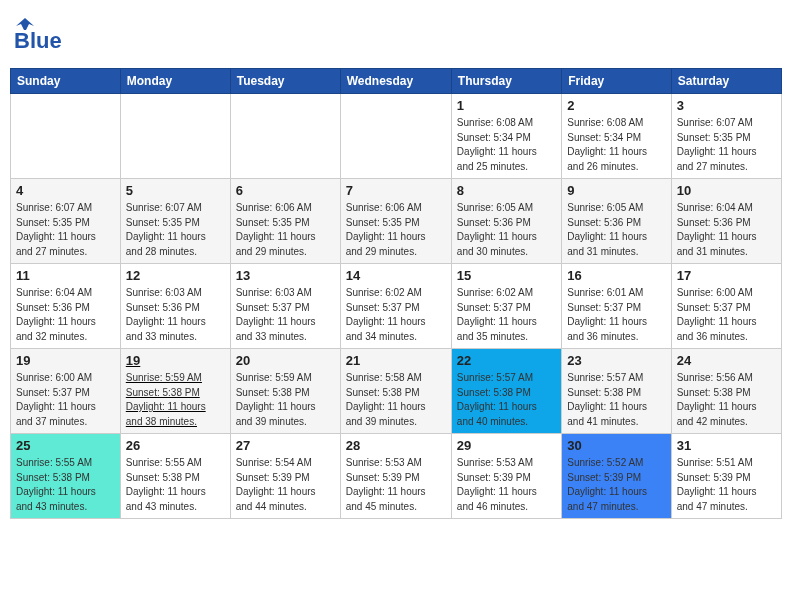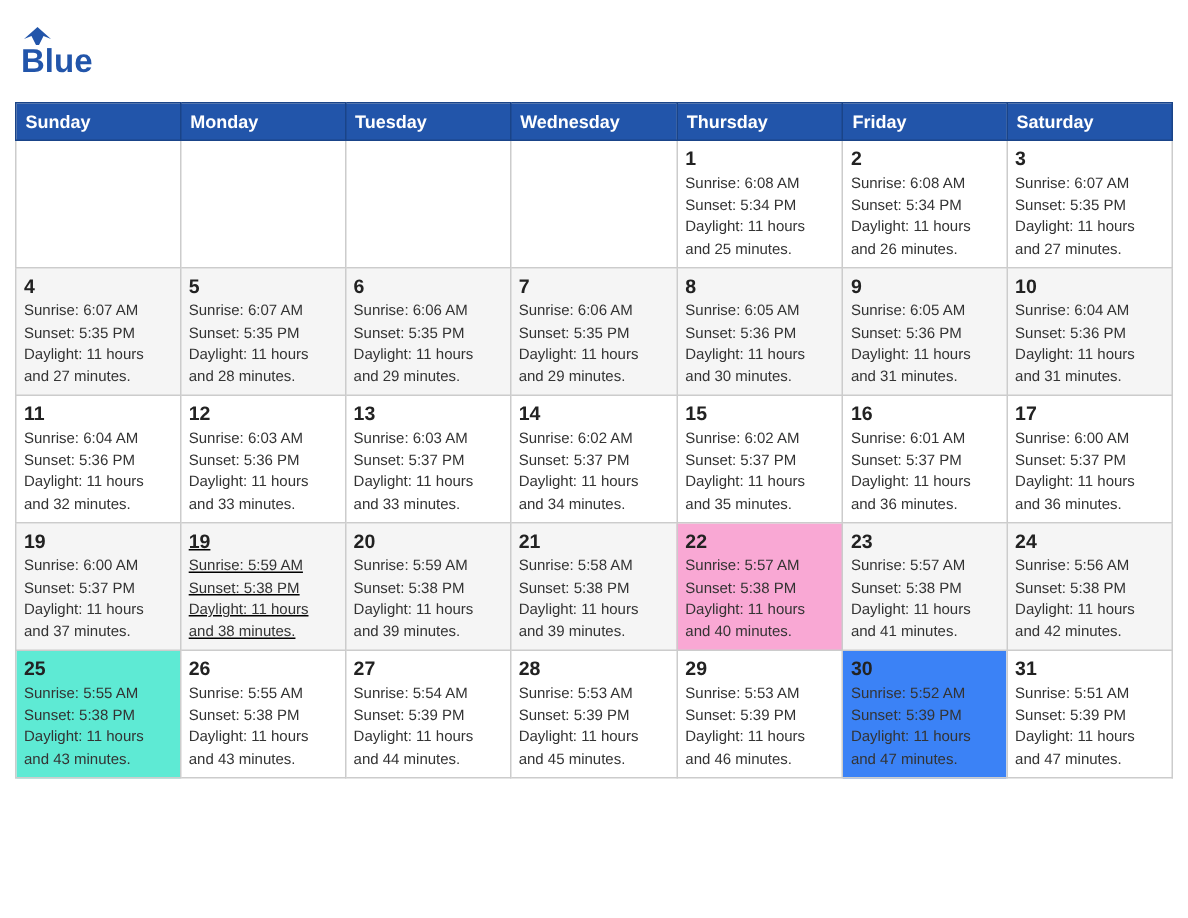--- a/index.html
+++ b/index.html
@@ -270,21 +270,21 @@
 Daylight: 11 hours
 and 39 minutes.</div>
         </td>
         <td style="background: rgb(245, 245, 245);">
           <span class="day-number">21</span>
           <div class="day-info" style="white-space: pre-line;">Sunrise: 5:58 AM
 Sunset: 5:38 PM
 Daylight: 11 hours
 and 39 minutes.</div>
         </td>
-        <td style="background: #f9a8d4;">
+        <td style="background: #0ea5e9;">
           <span class="day-number">22</span>
           <div class="day-info" style="white-space: pre-line;">Sunrise: 5:57 AM
 Sunset: 5:38 PM
 Daylight: 11 hours
 and 40 minutes.</div>
         </td>
         <td style="background: rgb(245, 245, 245);">
           <span class="day-number">23</span>
           <div class="day-info" style="white-space: pre-line;">Sunrise: 5:57 AM
 Sunset: 5:38 PM

